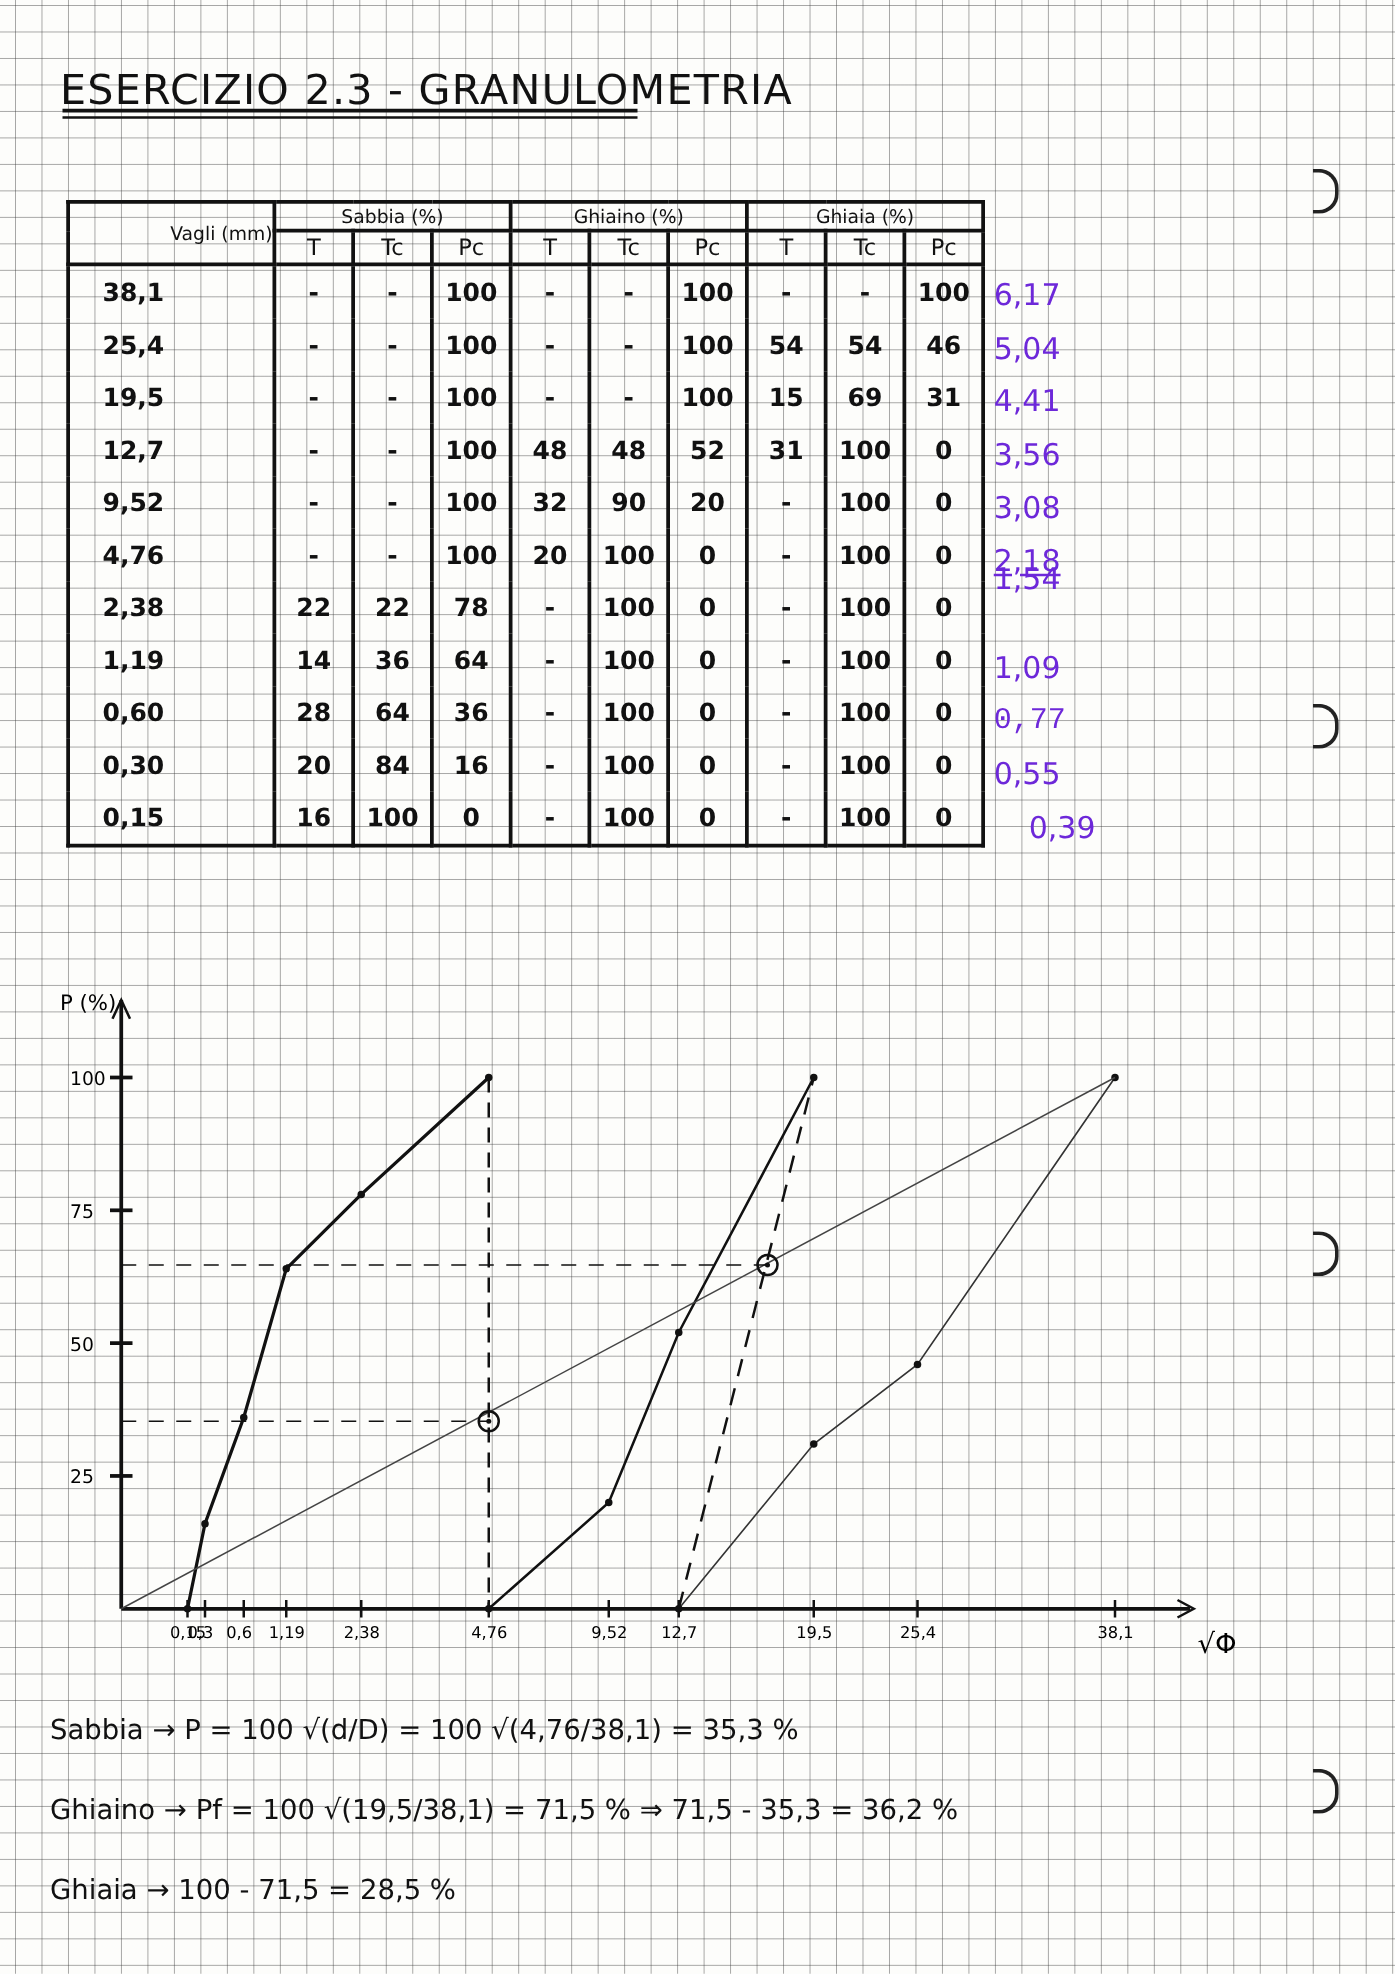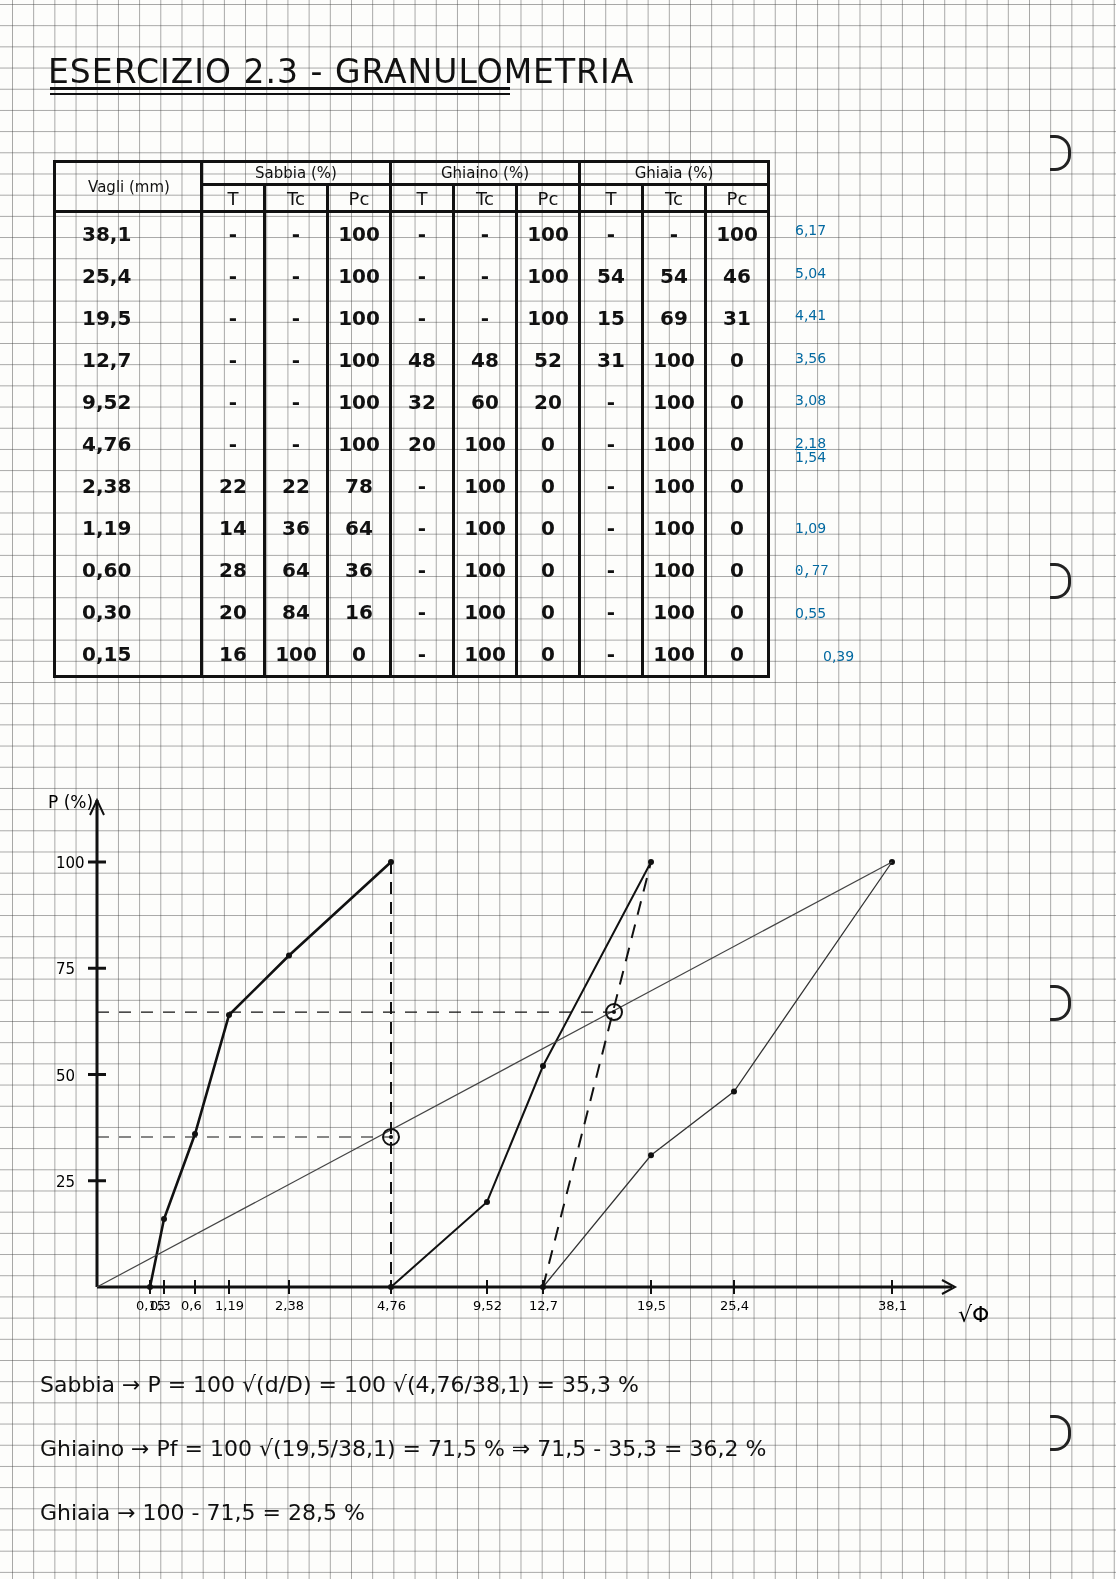--- a/index.html
+++ b/index.html
@@ -22,22 +22,22 @@
   table.gran td, table.gran th{
     border-left:3px solid #111;border-right:3px solid #111;
     font-family:"DejaVu Sans",sans-serif;font-weight:bold;font-size:20px;
     text-align:center;padding:0;height:42px;
   }
   table.gran th{font-weight:normal;font-size:18px;height:24px;border-bottom:3px solid #111;}
   table.gran tr.grp th{border-top:3px solid #111;height:20px;font-size:15px;}
   table.gran tbody tr:last-child td{border-bottom:3px solid #111;}
   table.gran td.sieve{text-align:left;padding-left:26px;width:118px;}
   table.gran td.v{width:60px;}
-  table.gran th.sievehead{border-top:3px solid #111;text-align:center;padding-left:2px;width:142px;font-size:19px;}
-  .side{left:795px;font-family:"DejaVu Sans",sans-serif;font-size:14px;color:#0369a1;}
+  table.gran th.sievehead{border-top:3px solid #111;text-align:right;padding-left:20px;width:142px;font-size:19px;}
+  .side{left:795px;font-family:"DejaVu Sans",sans-serif;font-size:24px;color:#6d28d9;}
   .hole{width:18px;height:30px;border:3px solid #222;border-left:none;border-radius:0 16px 16px 0;}
   svg{position:absolute;left:0;top:0;}
   .formula{left:40px;font-family:"DejaVu Sans",sans-serif;font-size:22px;}
 </style>
 </head>
 <body>
 
 <div class="abs title">ESERCIZIO 2.3 - GRANULOMETRIA</div>
 <div class="abs title-ul1"></div>
 <div class="abs title-ul2"></div>
@@ -115,21 +115,21 @@
         <td class="v">31</td>
         <td class="v">100</td>
         <td class="v">0</td>
       </tr>
       <tr>
         <td class="sieve">9,52</td>
         <td class="v">-</td>
         <td class="v">-</td>
         <td class="v">100</td>
         <td class="v">32</td>
-        <td class="v">60</td>
+        <td class="v">90</td>
         <td class="v">20</td>
         <td class="v">-</td>
         <td class="v">100</td>
         <td class="v">0</td>
       </tr>
       <tr>
         <td class="sieve">4,76</td>
         <td class="v">-</td>
         <td class="v">-</td>
         <td class="v">100</td>

